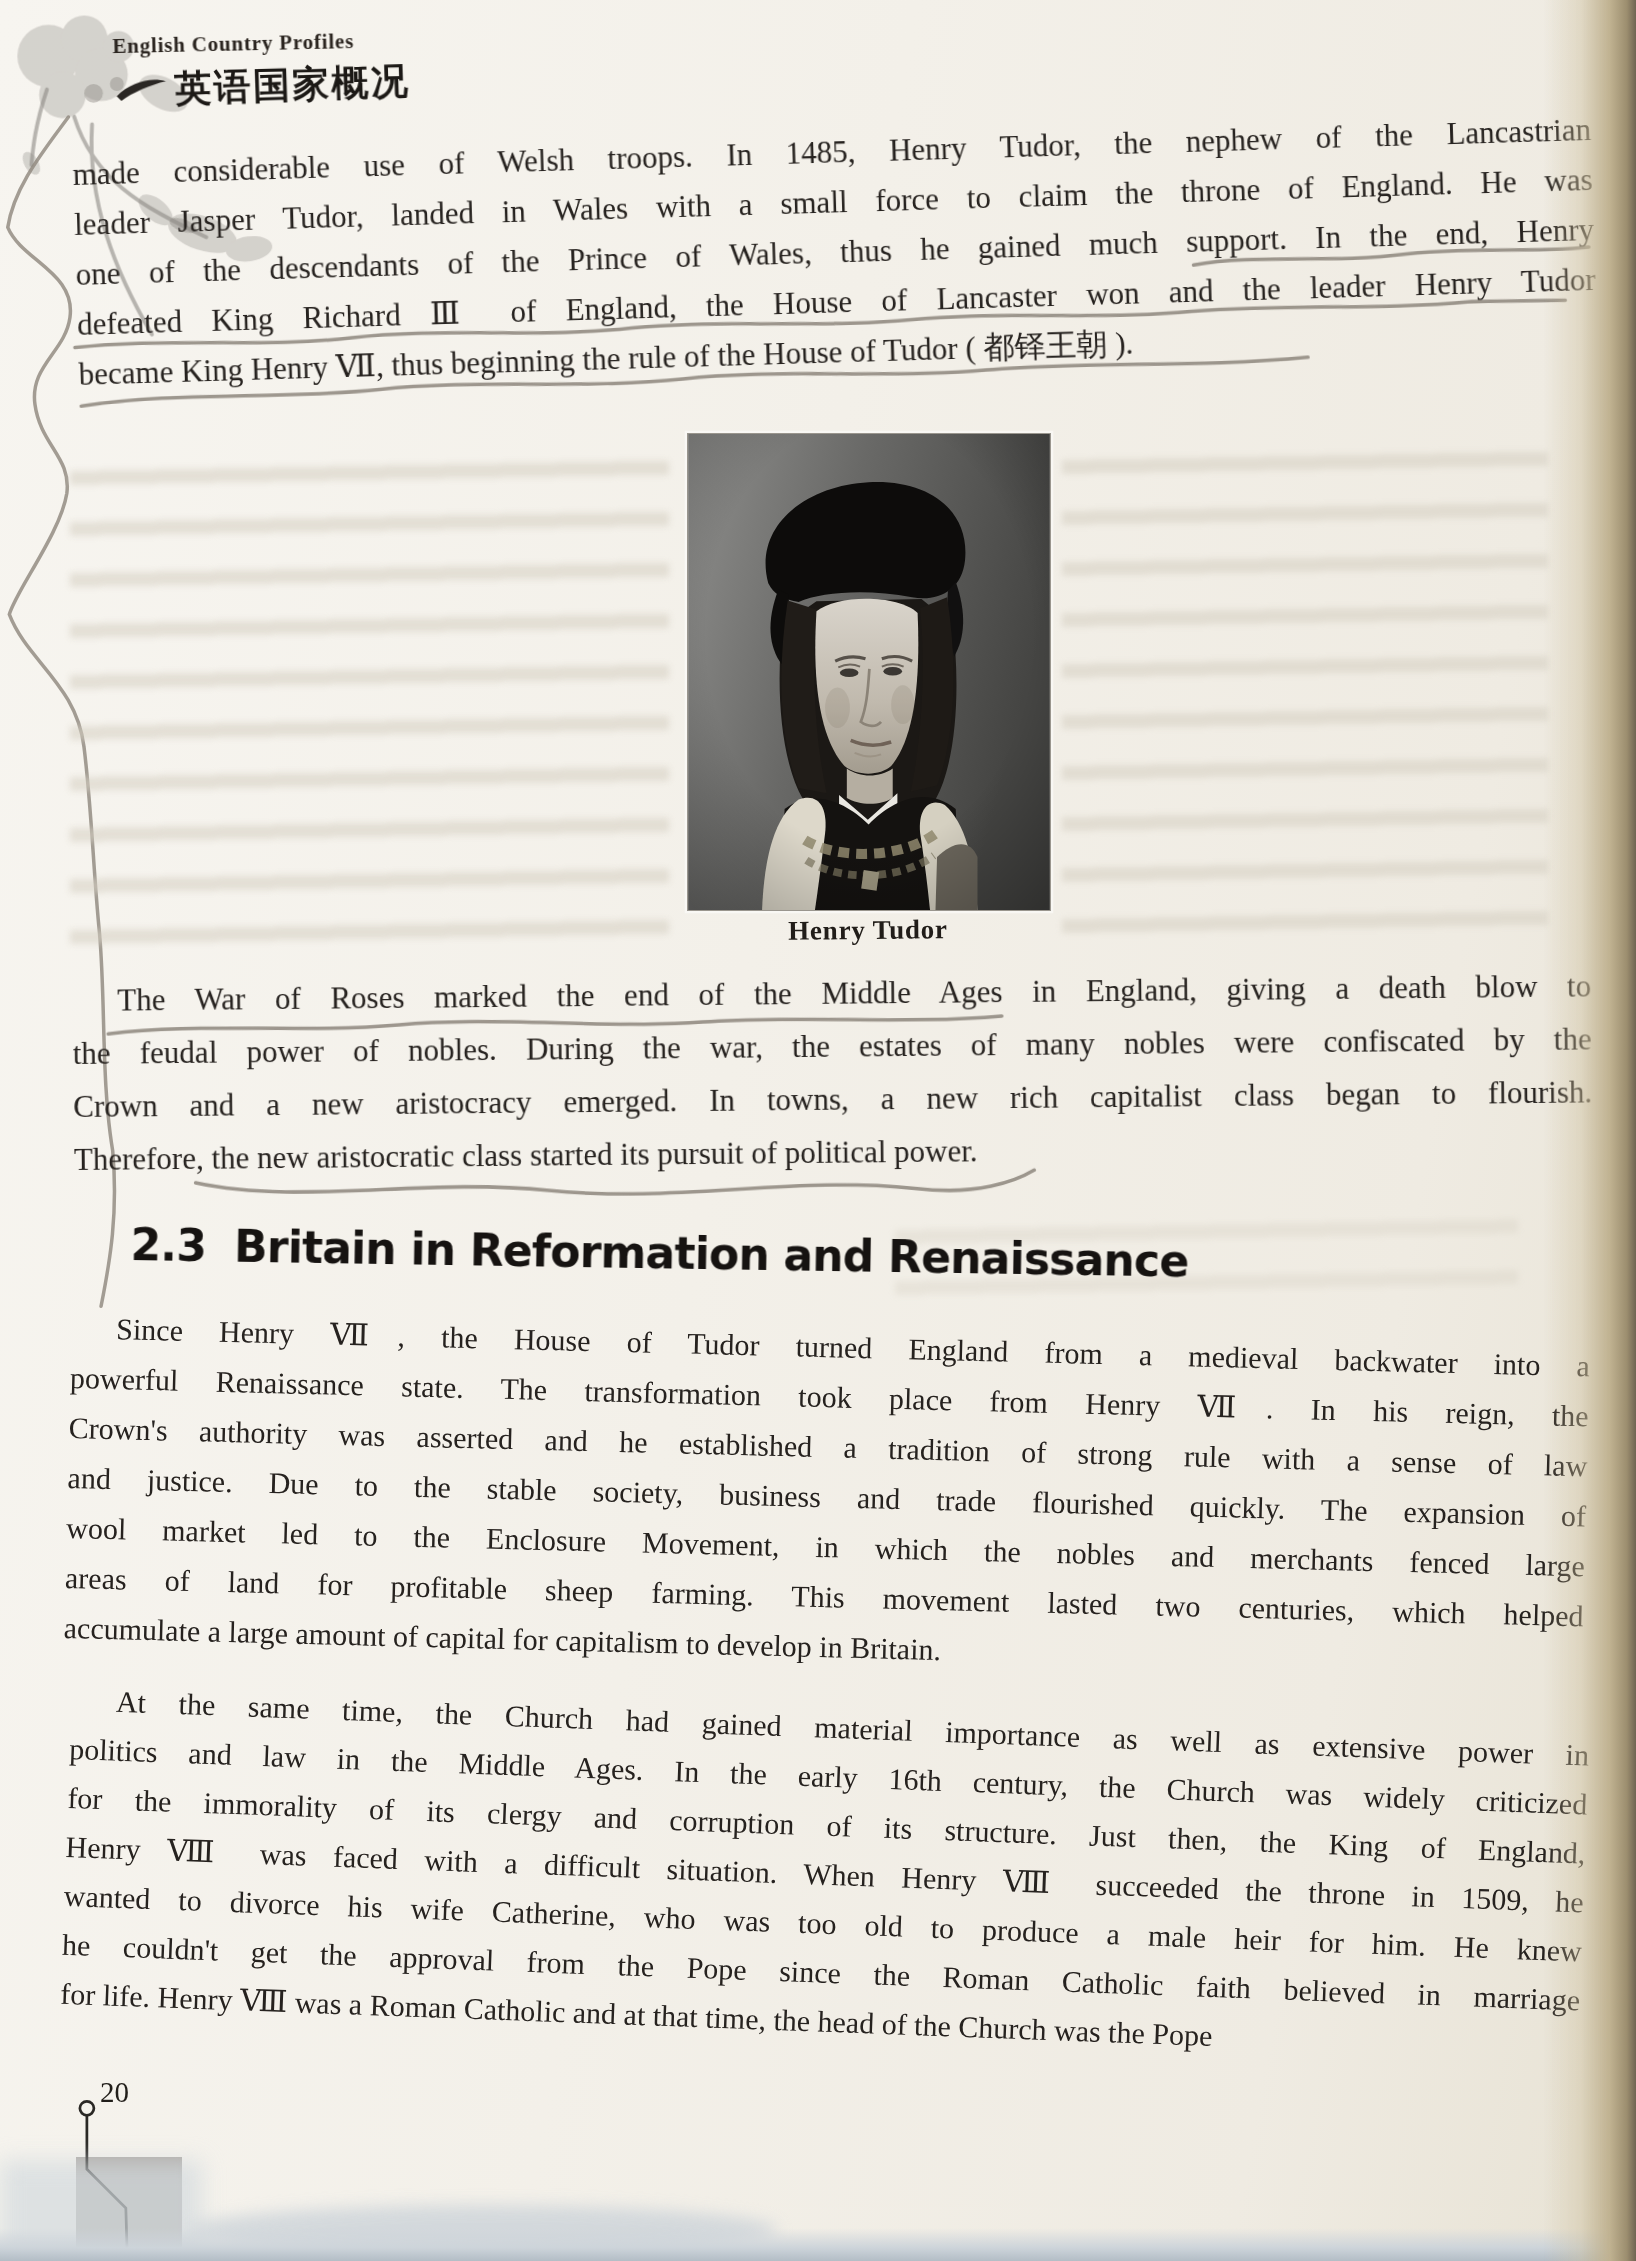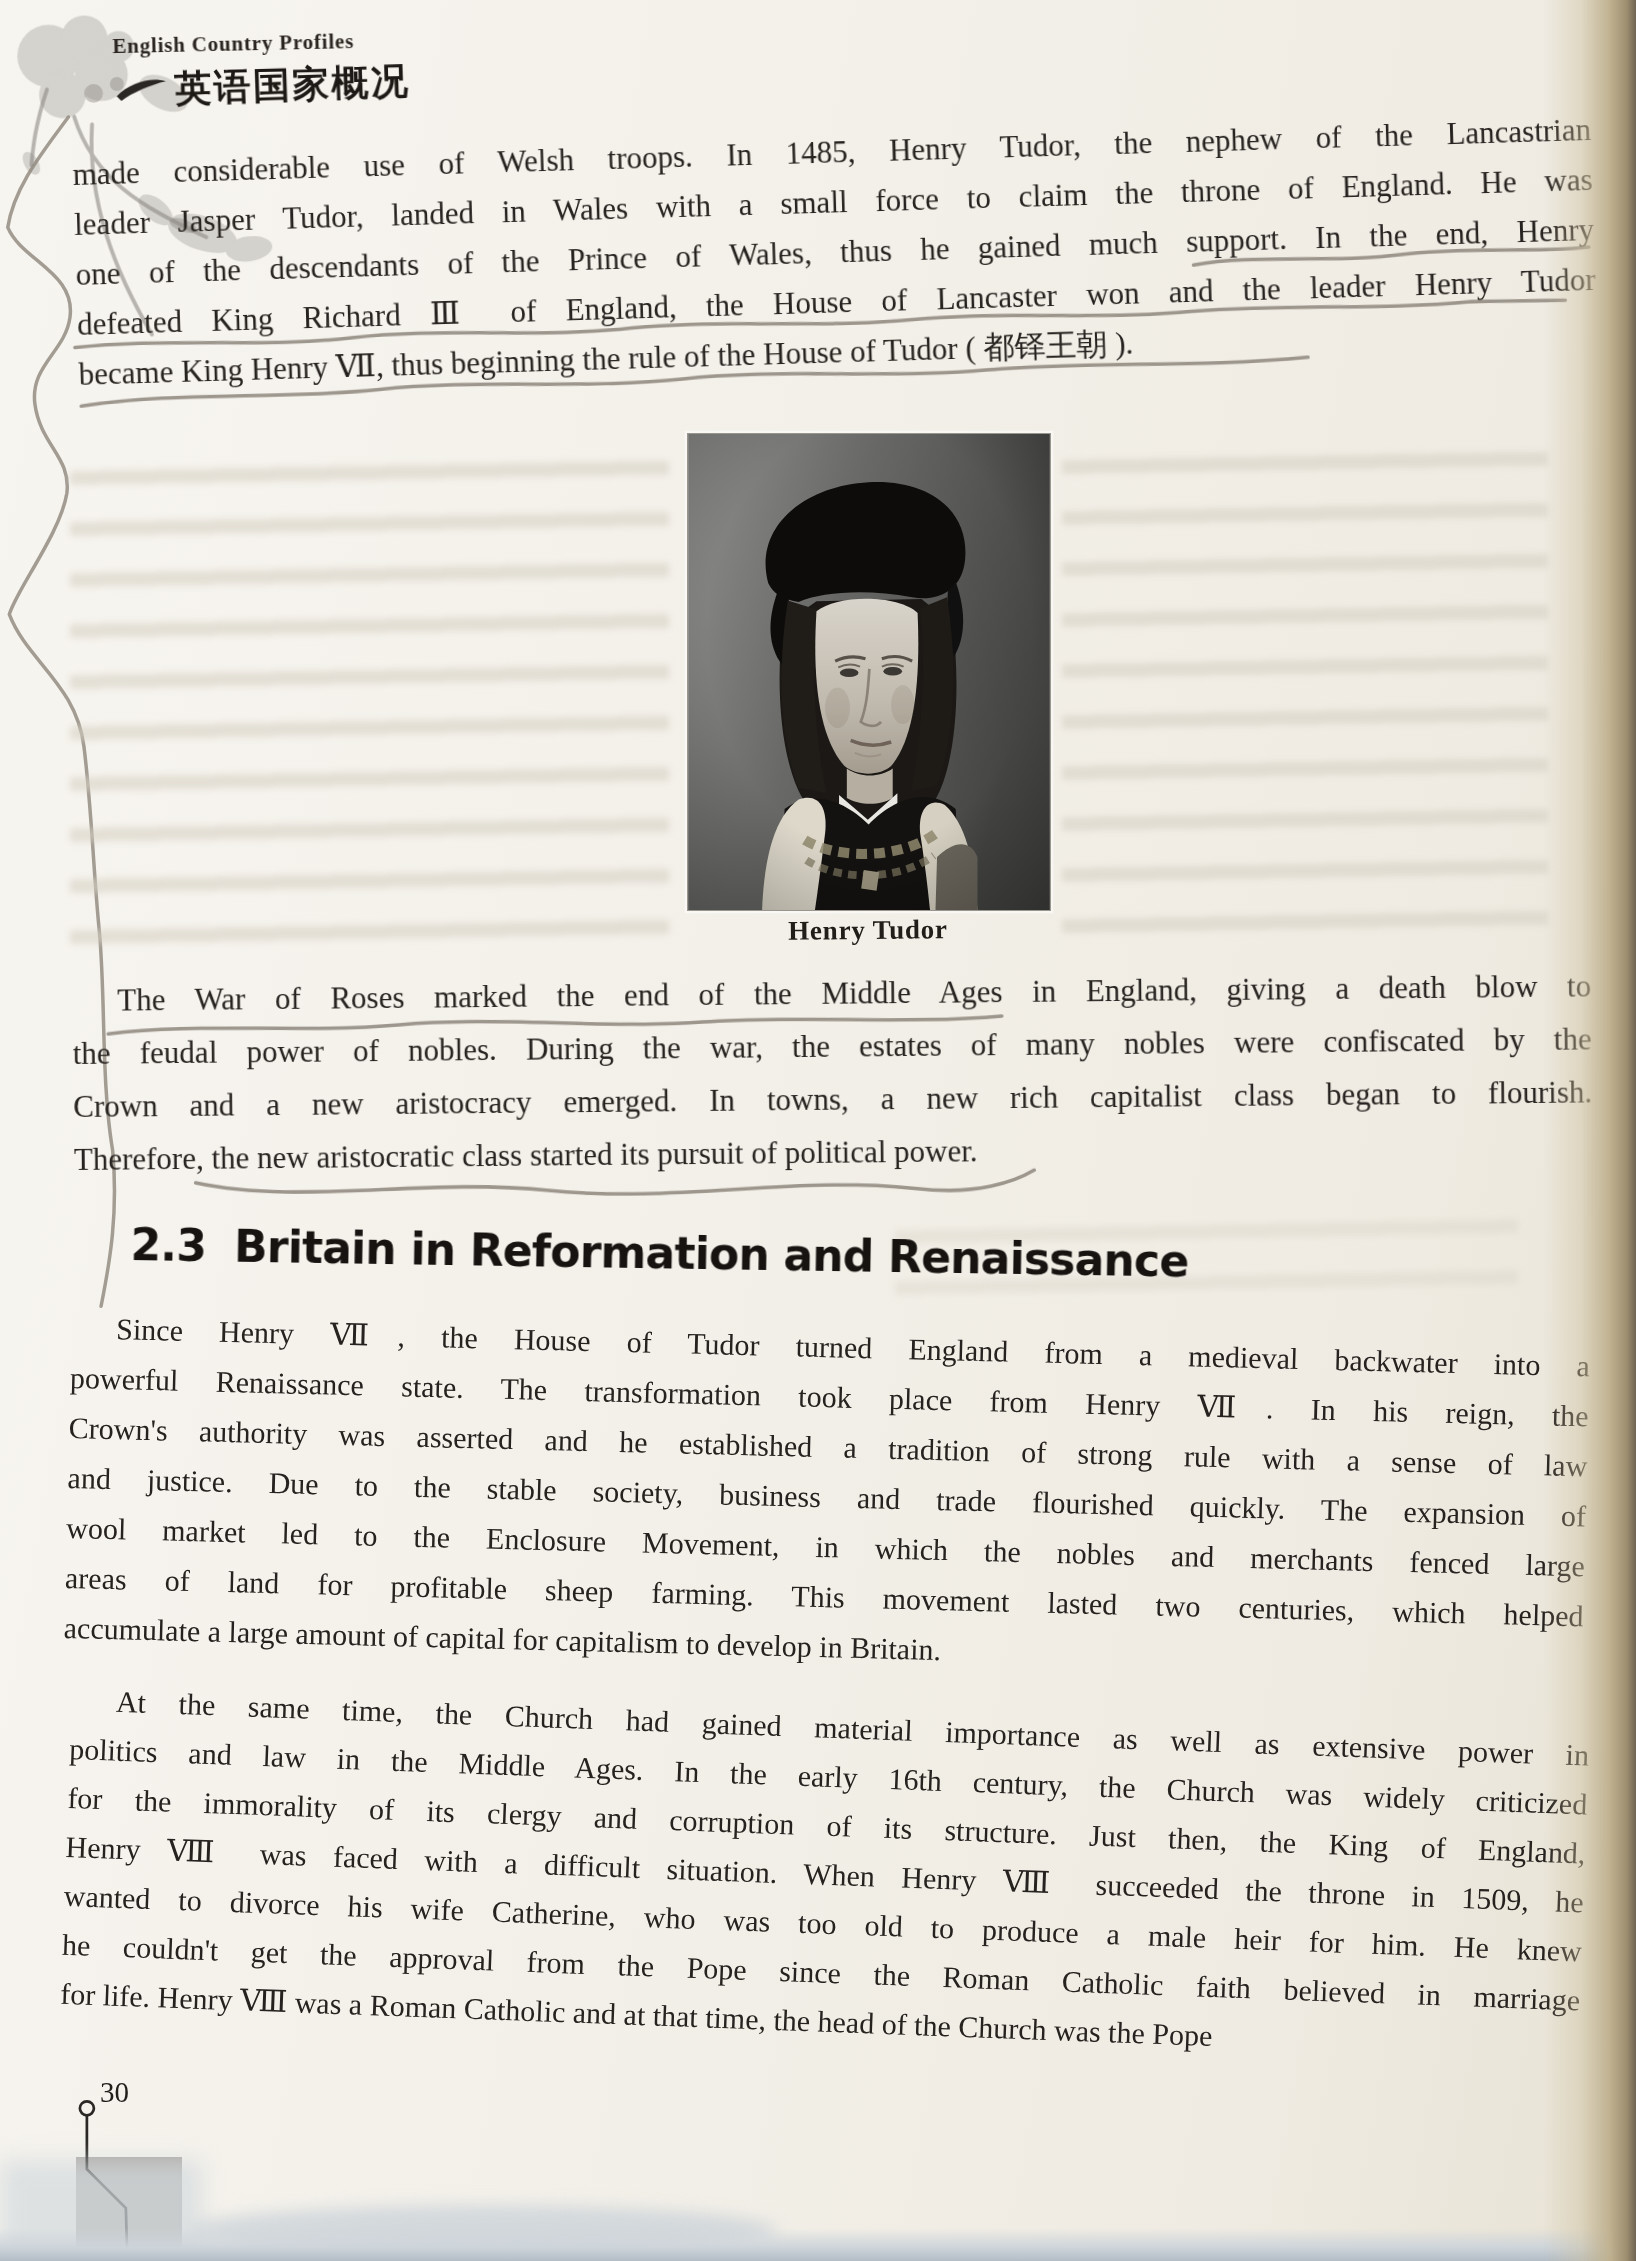--- a/index.html
+++ b/index.html
@@ -228,21 +228,21 @@
     <div class="ln">wanted to divorce his wife Catherine, who was too old to produce a male heir for him. He knew</div>
     <div class="ln">he couldn't get the approval from the Pope since the Roman Catholic faith believed in marriage</div>
     <div class="ln last">for life. Henry Ⅷ was a Roman Catholic and at that time, the head of the Church was the Pope</div>
   </div>
 
   <div class="footer-bar"></div>
   <svg class="footer-line" width="125" height="176" viewBox="0 0 160 226">
     <circle cx="24" cy="30" r="9" fill="none" stroke="#2a2825" stroke-width="3.5"></circle>
     <path d="M24,39 L24,108 L74,158 L76,226" fill="none" stroke="#2a2825" stroke-width="3.5"></path>
   </svg>
-  <div class="page-num">30</div>
+  <div class="page-num">20</div>
 
   <div class="edge-bottom-left"></div>
   <div class="edge-bottom-hump"></div>
   <div class="edge-bottom"></div>
   <div class="edge-right"></div>
 
 </div>
 
 
 </body></html>

